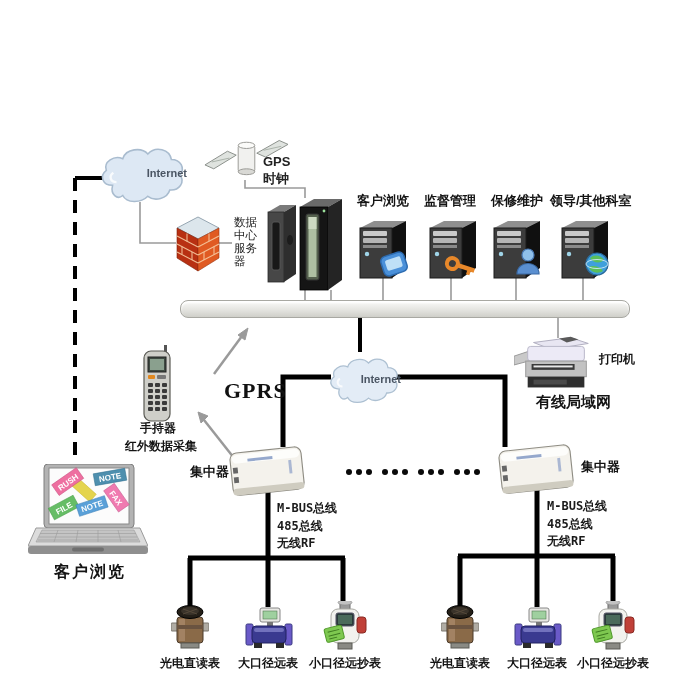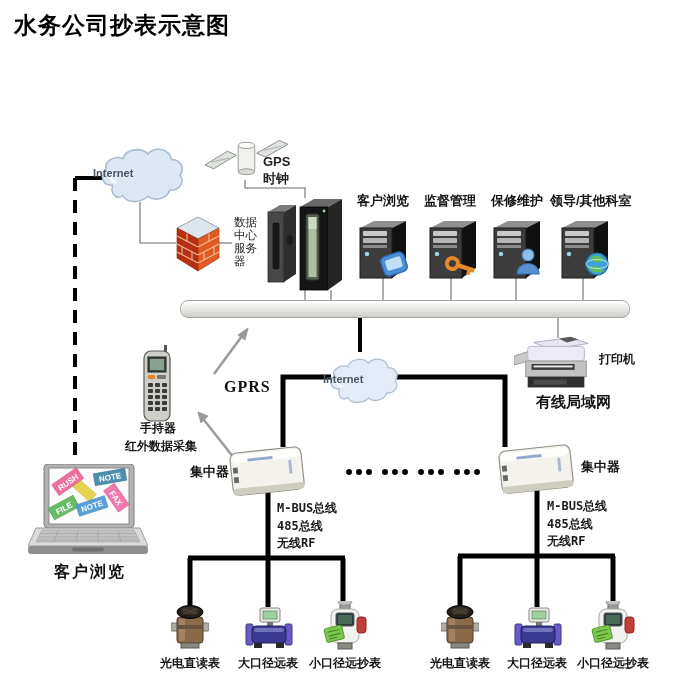--- a/index.html
+++ b/index.html
@@ -8,41 +8,40 @@
   .abs{position:absolute;}
   .lines{position:absolute;left:0;top:0;width:700px;height:700px;}
   h1.title{position:absolute;left:14px;top:10px;margin:0;font-size:23px;font-weight:bold;color:#000;letter-spacing:1px;}
   .lbl{position:absolute;font-weight:bold;color:#141414;white-space:nowrap;}
   .lbl-13{font-size:13px;}
   .lbl-12{font-size:12px;}
   .lbl-15{font-size:15px;padding-left:29px;}
   .lbl-16{font-size:16px;letter-spacing:2px;}
   .cloud{position:absolute;}
   .cloud svg{position:absolute;left:0;top:0;}
-  .cloud-label{position:absolute;left:0;right:0;top:42%;text-align:left;font-size:11px;font-weight:bold;color:#4a5563;}
+  .cloud-label{position:absolute;left:0;right:0;top:42%;text-align:right;font-size:11px;font-weight:bold;color:#4a5563;}
   .dev{position:absolute;}
   .dev svg{display:block;width:100%;height:100%;}
   .dc-label{position:absolute;left:234px;top:216px;width:26px;font-size:11.5px;line-height:13px;font-weight:normal;color:#222;}
   .gps-label{position:absolute;left:263px;top:153px;font-size:13px;line-height:17px;font-weight:bold;color:#222;}
-  .gprs{position:absolute;left:224px;top:378px;font-family:"Liberation Serif",serif;font-size:16px;font-weight:bold;color:#111;letter-spacing:1px;}
+  .gprs{position:absolute;left:224px;top:378px;font-family:"Liberation Serif",serif;font-size:22px;font-weight:bold;color:#111;letter-spacing:1px;}
   .pipe{position:absolute;left:180px;top:300px;width:448px;height:16px;border:1px solid #a8a8a2;border-radius:8px;
         background:linear-gradient(#fbfbf9,#e4e4e0 55%,#cfcfc9);box-shadow:inset 0 2px 2px #fff;}
   .bus-labels{position:absolute;font-family:"DejaVu Sans Mono",monospace;font-size:12px;font-weight:bold;line-height:17.5px;color:#1a1a1a;white-space:nowrap;}
   .dots{position:absolute;left:346px;top:469px;display:flex;align-items:center;}
   .dots i{width:6px;height:6px;border-radius:50%;background:#0a0a0a;margin-right:4px;}
   .dots i:nth-child(3n){margin-right:10px;}
   .meter-label{position:absolute;top:655px;width:90px;text-align:center;font-size:12px;font-weight:bold;color:#141414;white-space:nowrap;}
   .rot{transform:rotate(-6deg);}
 </style>
 </head>
 <body>
 
 <div class="canvas">
 
-  <h1 class="title">水务公司抄表示意图</h1>
 
   <svg class="lines" viewBox="0 0 700 700">
 
     <path d="M106,178 L75,178" stroke="#000" stroke-width="4" fill="none"></path>
     <path d="M75,178 L75,455" stroke="#000" stroke-width="4" fill="none" stroke-dasharray="13,9"></path>
 
     <path d="M140,202 L140,243 L176,243" stroke="#9a9a9a" stroke-width="1.6" fill="none"></path>
     <path d="M219,243 L232,243" stroke="#9a9a9a" stroke-width="1.6" fill="none"></path>
 
     <path d="M245,180 L245,188 L305,188 L305,198" stroke="#9a9a9a" stroke-width="1.6" fill="none"></path>

